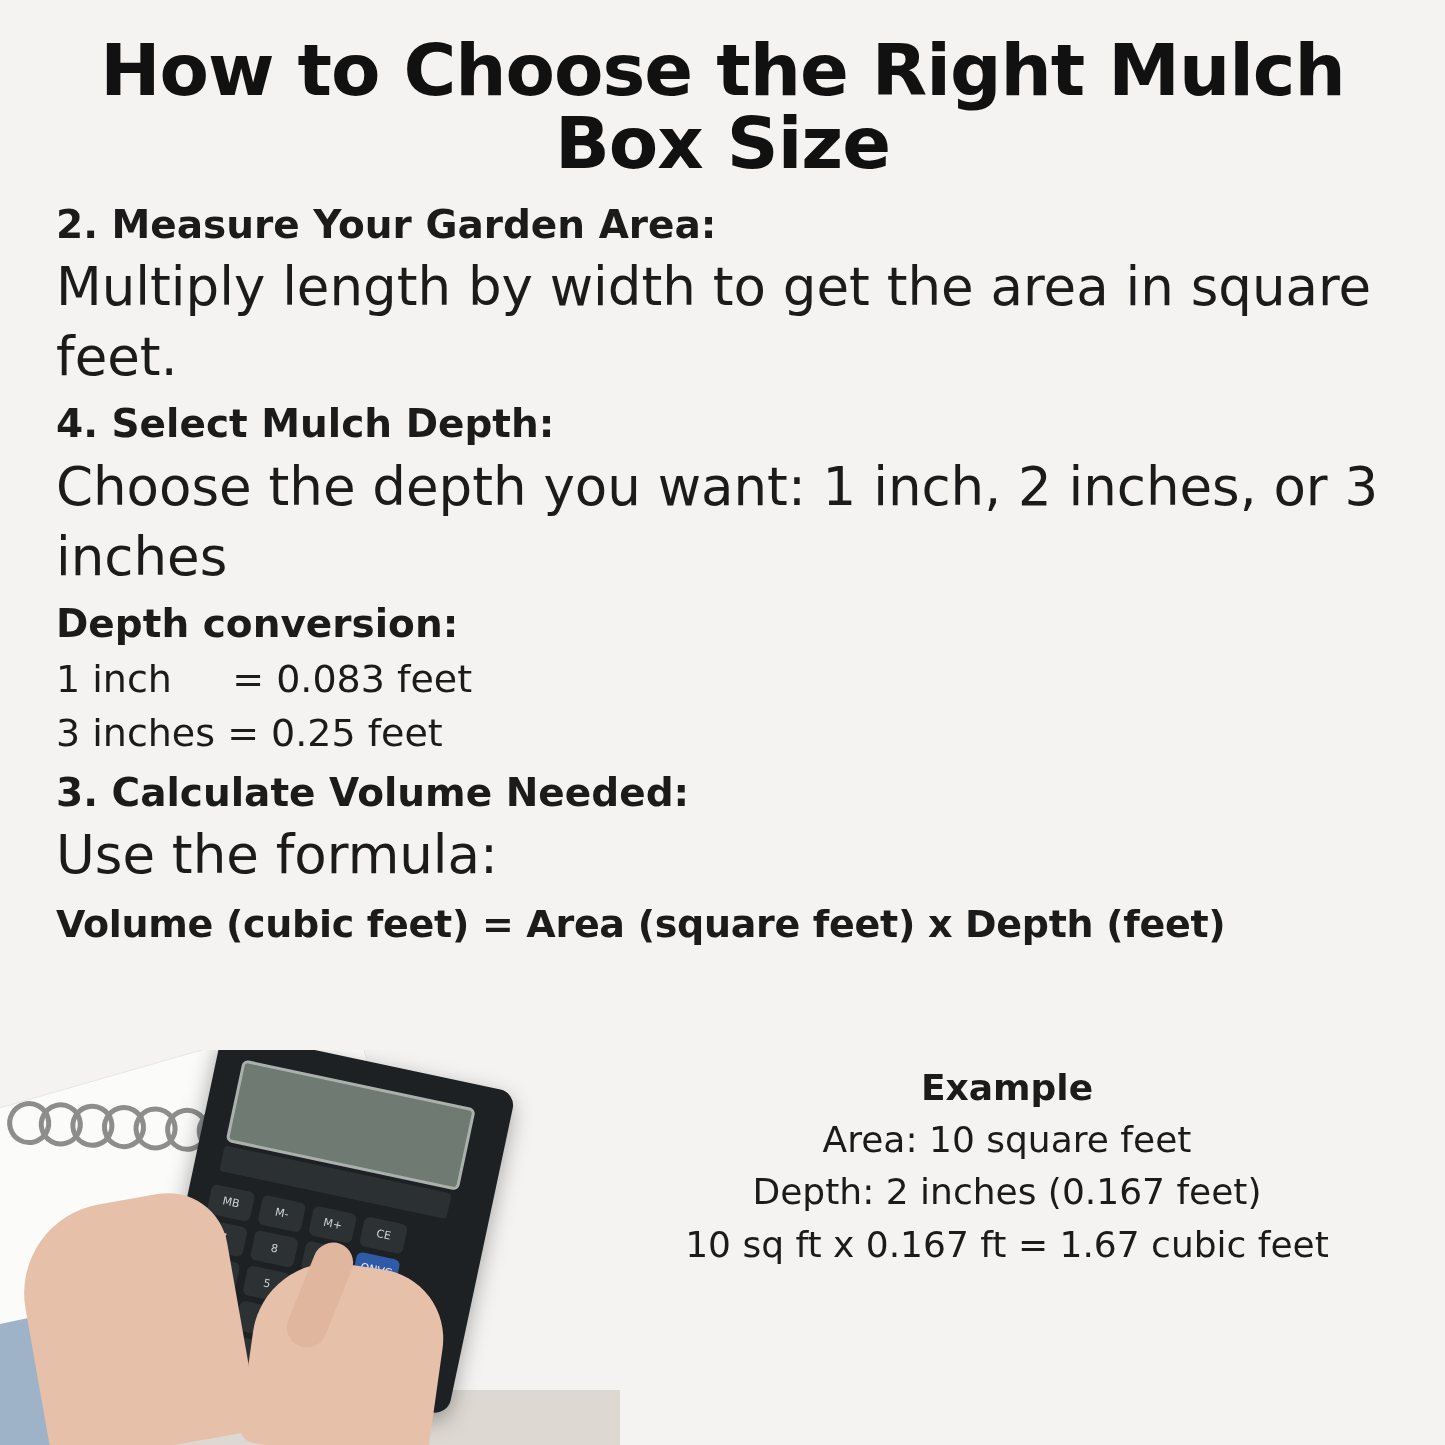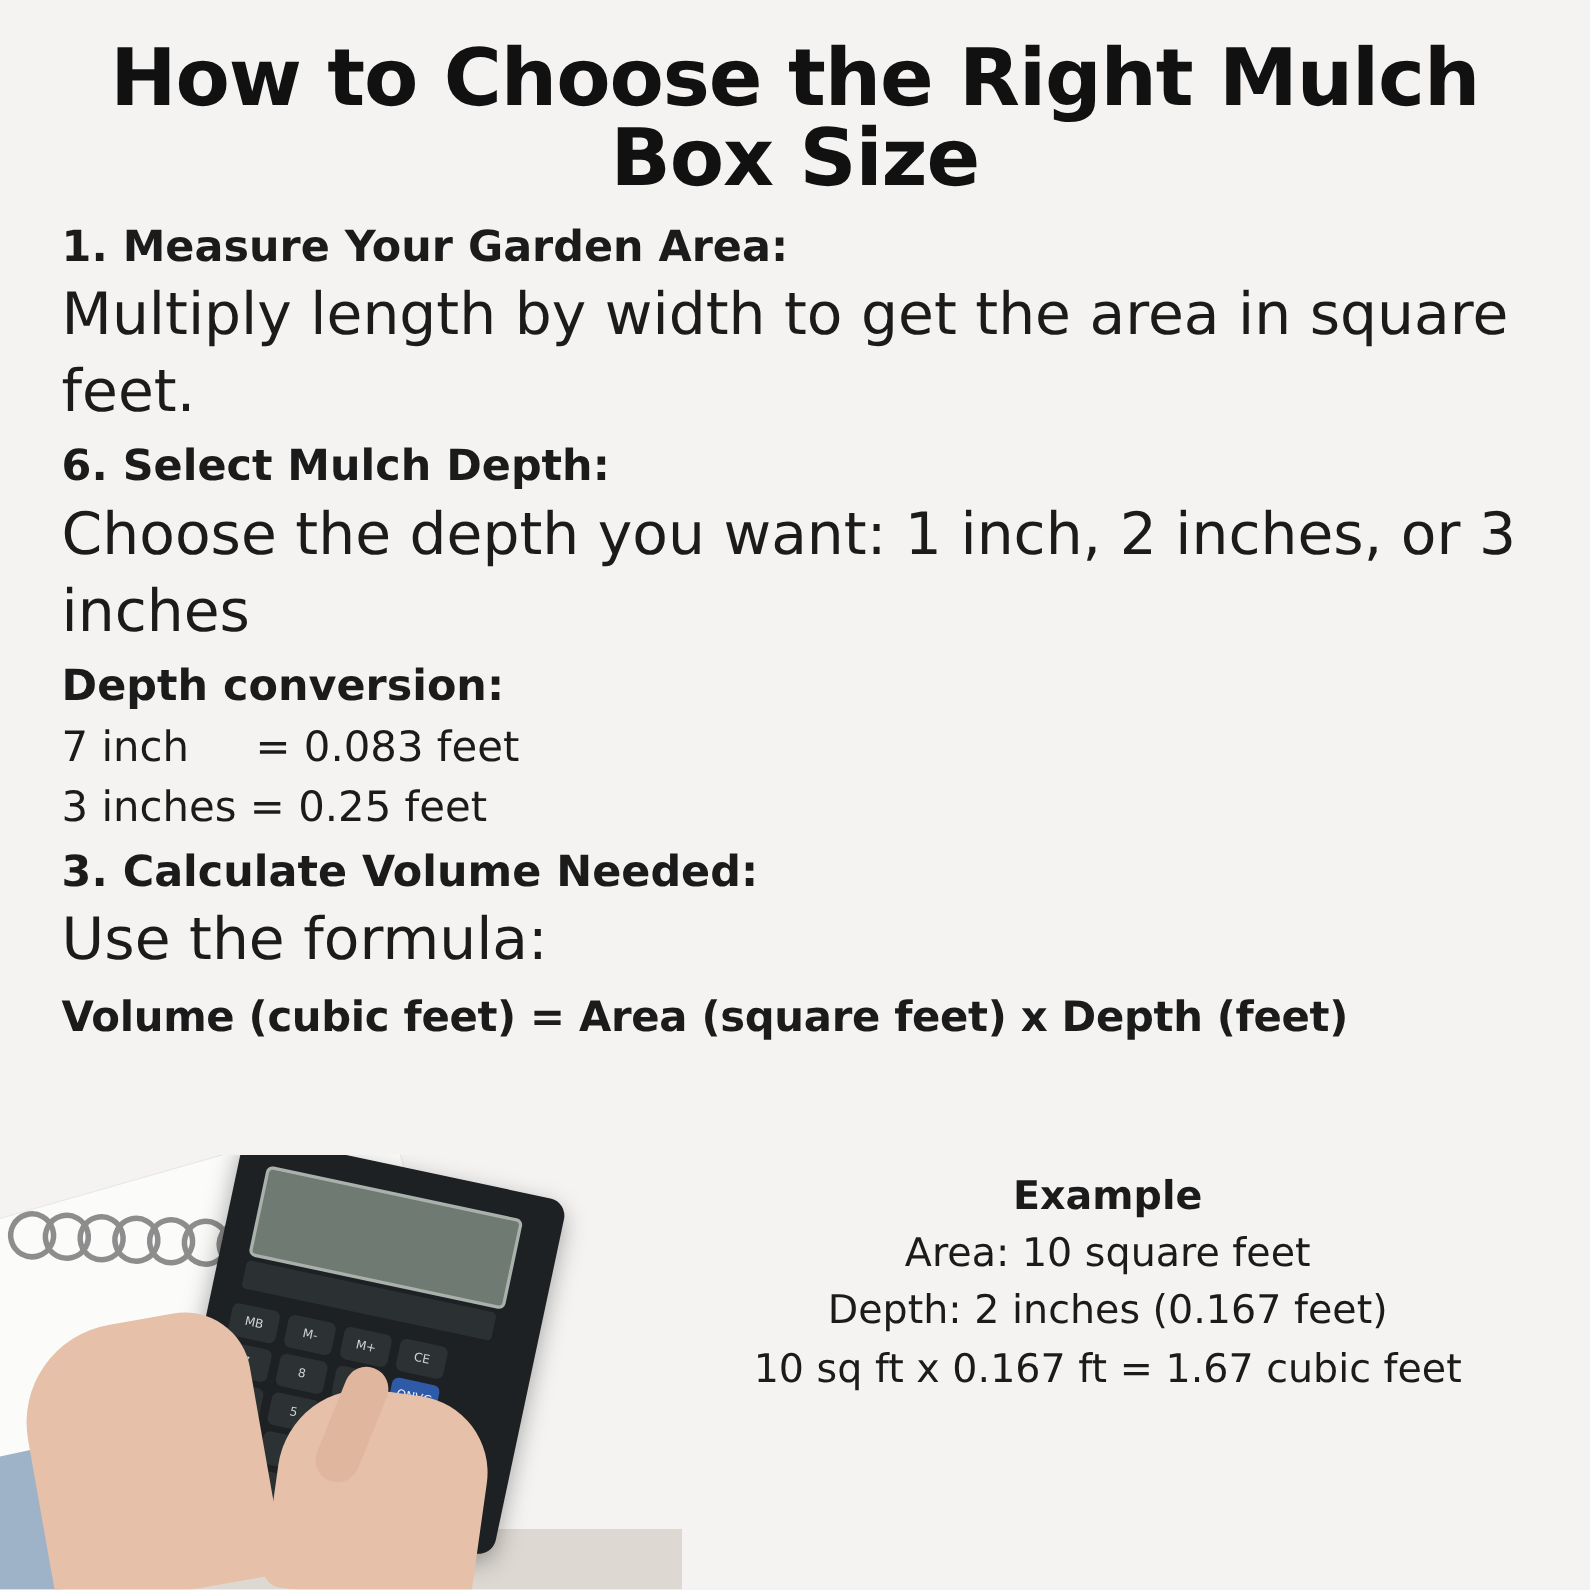--- a/index.html
+++ b/index.html
@@ -224,29 +224,29 @@
   }
 </style>
 </head>
 <body>
 
 <div class="page">
 
   <h1 class="title">How to Choose the Right Mulch Box Size</h1>
 
   <div class="steps">
-    <p class="step-head">1. Measure Your Garden Area:</p>
+    <p class="step-head">2. Measure Your Garden Area:</p>
     <p class="step-body">Multiply length by width to get the area in square feet.</p>
 
-    <p class="step-head">6. Select Mulch Depth:</p>
+    <p class="step-head">4. Select Mulch Depth:</p>
     <p class="step-body">Choose the depth you want: 1 inch, 2 inches, or 3 inches</p>
 
     <p class="step-head">Depth conversion:</p>
     <div class="conv-list">
-      <div class="conv-row">7 inch     = 0.083 feet</div>
+      <div class="conv-row">1 inch     = 0.083 feet</div>
       <div class="conv-row">3 inches = 0.25 feet</div>
     </div>
 
     <p class="step-head">3. Calculate Volume Needed:</p>
     <p class="step-body">Use the formula:</p>
     <p class="formula">Volume (cubic feet) = Area (square feet) x Depth (feet)</p>
   </div>
 
   <div class="lower">
 

